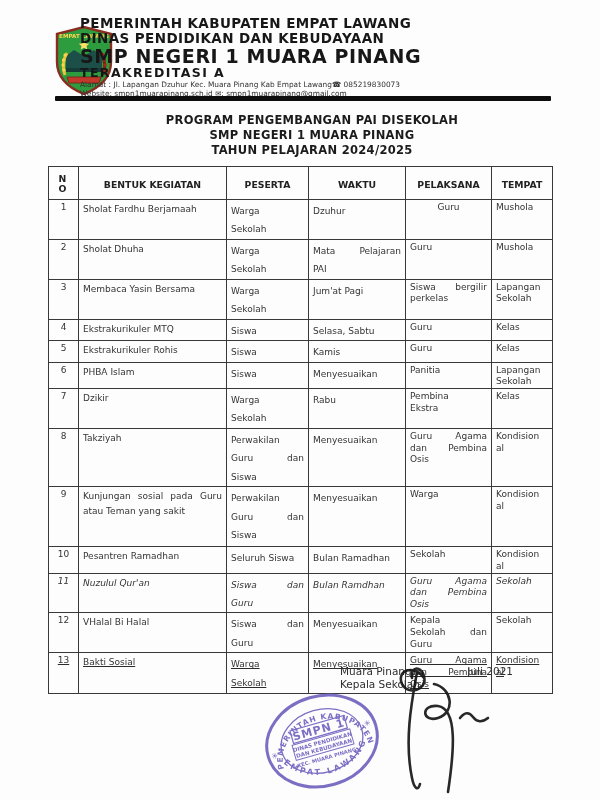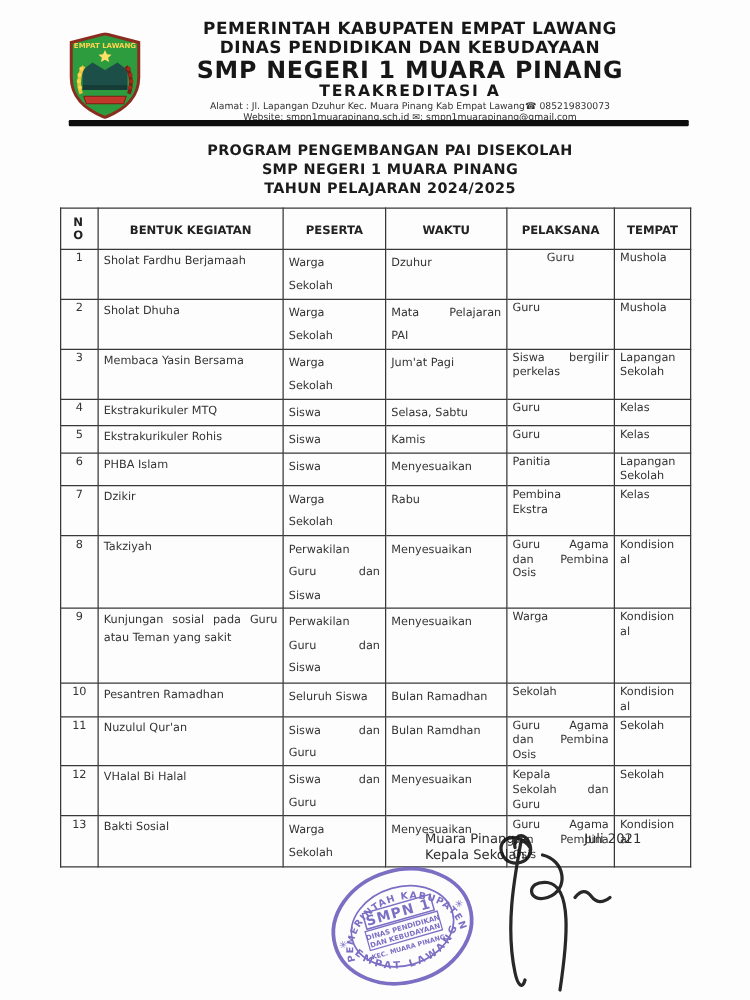--- a/index.html
+++ b/index.html
@@ -2,21 +2,21 @@
 <html><head>
 <meta charset="utf-8">
 <style>
   html,body{margin:0;padding:0;background:#e9e9e9;}
   .page{
     position:relative;width:600px;height:800px;margin:0 auto;background:#fdfdfd;
     font-family:"DejaVu Sans","Liberation Sans",sans-serif;color:#2b2b2b;overflow:hidden;
   }
   
   .logo{position:absolute;left:54px;top:26px;width:60px;height:69px;}
-  .lh-text{position:absolute;left:80px;right:24px;top:16px;text-align:center;color:#171717;}
+  .lh-text{position:absolute;left:80px;right:24px;top:16px;color:#171717;}
   .lh1,.lh2{font-size:13.5px;font-weight:bold;line-height:14.5px;letter-spacing:.4px;}
   .lh3{font-size:19px;font-weight:bold;line-height:20px;letter-spacing:.6px;margin-top:1px;}
   .lh4{font-size:12.5px;font-weight:bold;line-height:13.5px;letter-spacing:1.4px;}
   .addr,.web{font-size:7.4px;line-height:8.6px;color:#333;margin-top:1px;}
   .link{color:#2d2d2d;text-decoration:underline;cursor:pointer;}
   .rule{position:absolute;left:55px;width:496px;top:96px;height:5px;background:#0d0d0d;border-radius:1px;}
   
   .doc-title{position:absolute;left:0;right:0;top:113px;text-align:center;
     font-size:11.5px;font-weight:bold;line-height:15px;color:#1b1b1b;letter-spacing:.3px;margin-left:24px;}
   
@@ -321,21 +321,21 @@
               <div>Bulan Ramadhan</div>
             </td>
             <td class="c4">
               <div>Sekolah</div>
             </td>
             <td class="c5">
               <div class="jl">Kondision</div>
               <div>al</div>
             </td>
           </tr>
-          <tr style="height: 38px;">
+          <tr style="height: 38px; font-style: italic;">
             <td class="c0">
               <div>11</div>
             </td>
             <td class="c1">
               <div>Nuzulul Qur'an</div>
             </td>
             <td class="c2">
               <div class="jl">Siswa dan</div>
               <div>Guru</div>
             </td>
@@ -367,21 +367,21 @@
             </td>
             <td class="c4">
               <div class="jl">Kepala</div>
               <div class="jl">Sekolah dan</div>
               <div>Guru</div>
             </td>
             <td class="c5">
               <div>Sekolah</div>
             </td>
           </tr>
-          <tr style="height: 41px;">
+          <tr style="height: 41px; text-decoration: underline;">
             <td class="c0">
               <div>13</div>
             </td>
             <td class="c1">
               <div>Bakti Sosial</div>
             </td>
             <td class="c2">
               <div class="jl">Warga</div>
               <div>Sekolah</div>
             </td>

